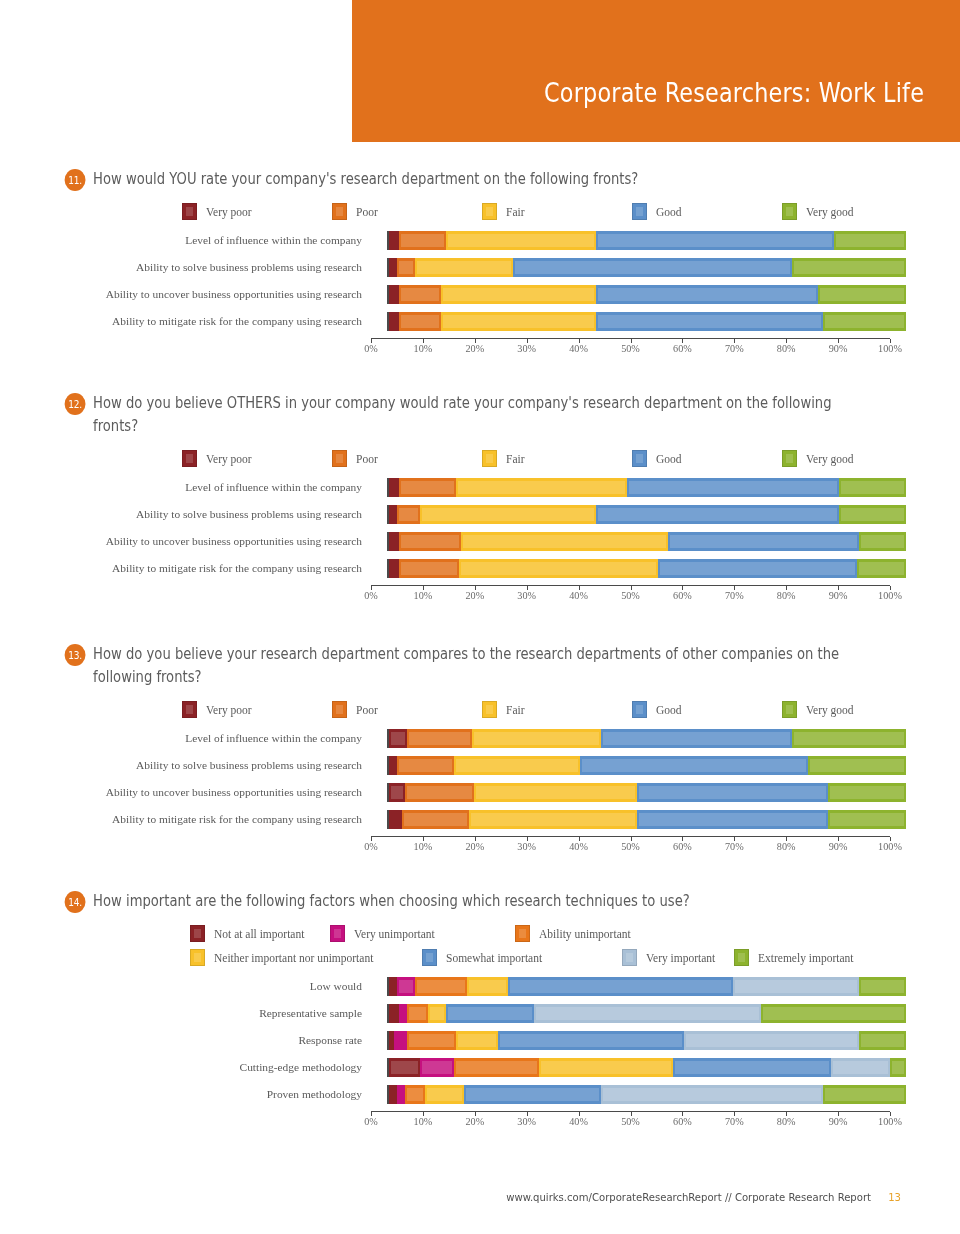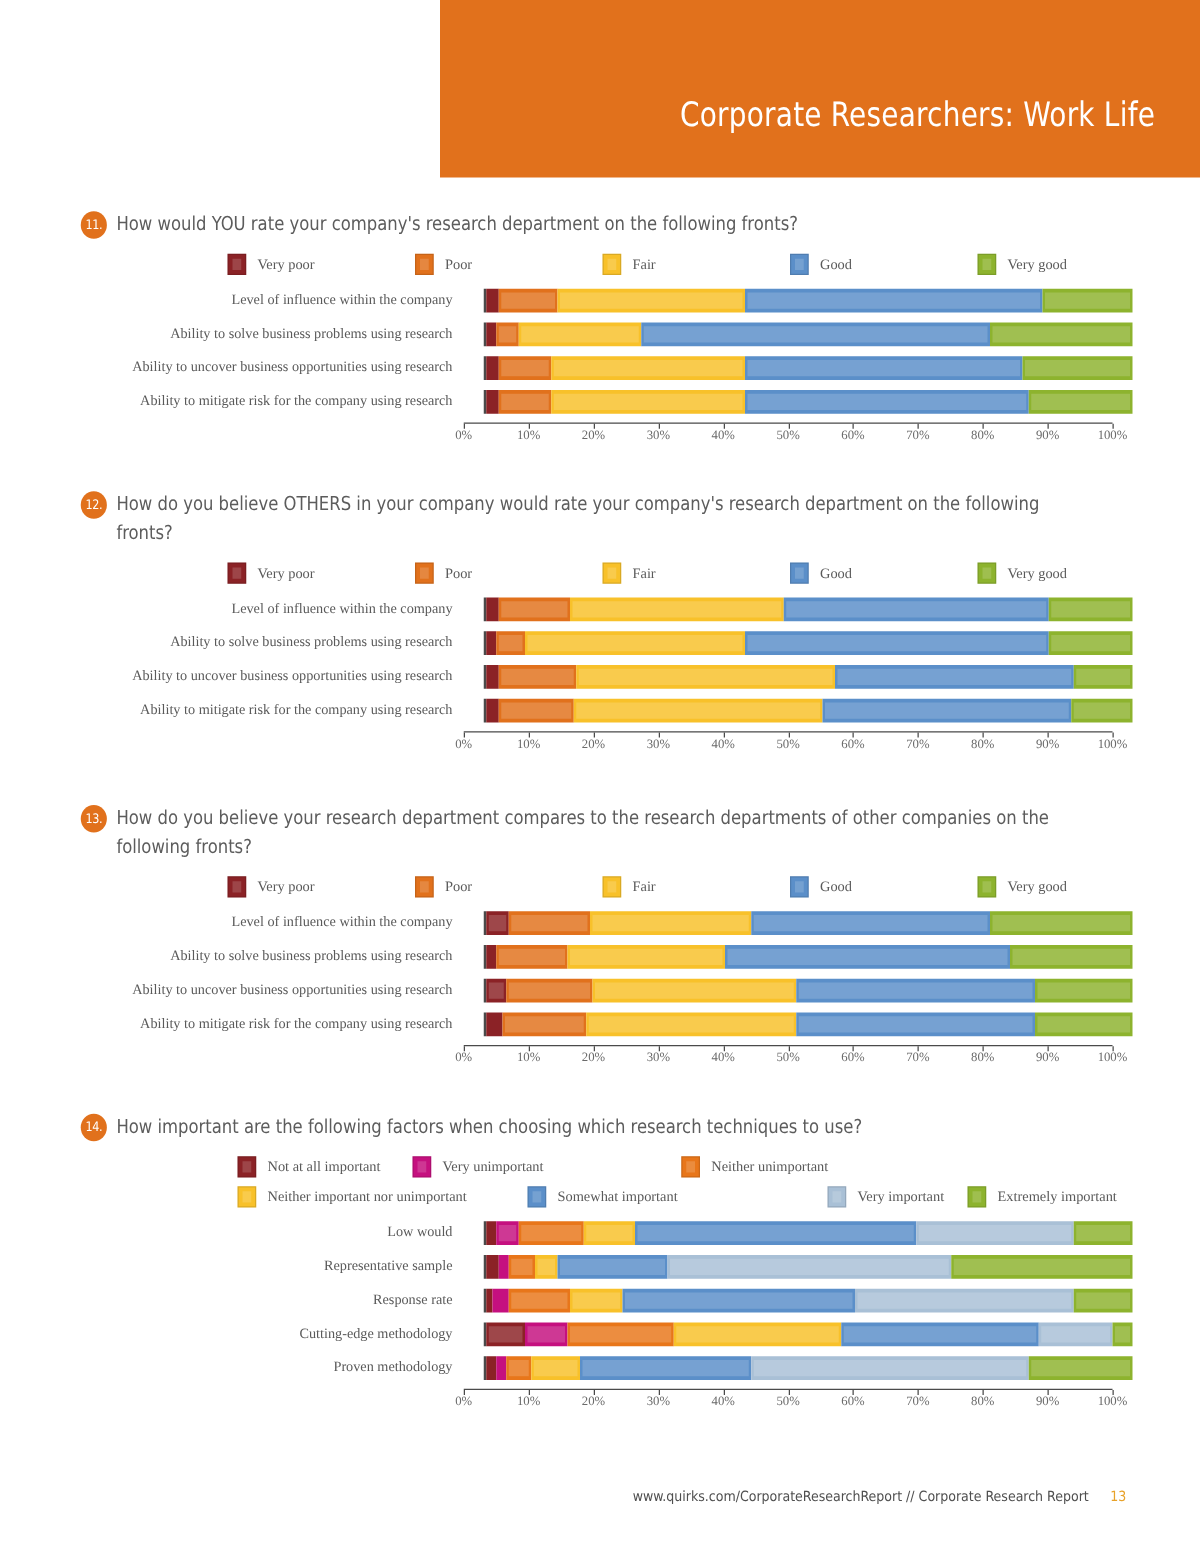--- a/index.html
+++ b/index.html
@@ -67,23 +67,23 @@
   }
   .legend-label { font-size:11.5px; color:#5a5a5a; white-space:nowrap; }
 
   
   .legend.cols5 .legend-item { width:150px; }
   .legend.cols5 { padding-left:182px; }
 
   
   .legend.q14 { padding-left:190px; }
   .legend.q14 .r1 .legend-item:nth-child(1){ width:140px; }
-  .legend.q14 .r1 .legend-item:nth-child(2){ width:215px; }
+  .legend.q14 .r1 .legend-item:nth-child(2){ width:185px; }
   .legend.q14 .r2 .legend-item:nth-child(1){ width:232px; }
-  .legend.q14 .r2 .legend-item:nth-child(2){ width:240px; }
+  .legend.q14 .r2 .legend-item:nth-child(2){ width:200px; }
   .legend.q14 .r2 .legend-item:nth-child(3){ width:112px; }
 
   
   .chart { position:relative; margin-top:10px; }
   .chart-body { display:block; }
   .bar-row { display:flex; align-items:center; height:20px; margin-bottom:7px;gap:16px; }
   .bar-label {
     width:371px; text-align:right; padding-right:9px;
     font-size:11.4px; color:#5a5a5a; white-space:nowrap; flex:none;
     line-height:12px;
@@ -423,21 +423,21 @@
           <div class="legend-item">
             <span class="swatch" style="background: rgb(139, 34, 38);"></span>
             <span class="legend-label">Not at all important</span>
           </div>
           <div class="legend-item">
             <span class="swatch" style="background: rgb(197, 16, 127);"></span>
             <span class="legend-label">Very unimportant</span>
           </div>
           <div class="legend-item">
             <span class="swatch" style="background: rgb(232, 118, 26);"></span>
-            <span class="legend-label">Neither unimportant</span>
+            <span class="legend-label">Ability unimportant</span>
           </div>
         </div>
         <div class="legend-row r2">
           <div class="legend-item">
             <span class="swatch" style="background: rgb(248, 193, 42);"></span>
             <span class="legend-label">Neither important nor unimportant</span>
           </div>
           <div class="legend-item">
             <span class="swatch" style="background: rgb(91, 143, 201);"></span>
             <span class="legend-label">Somewhat important</span>

